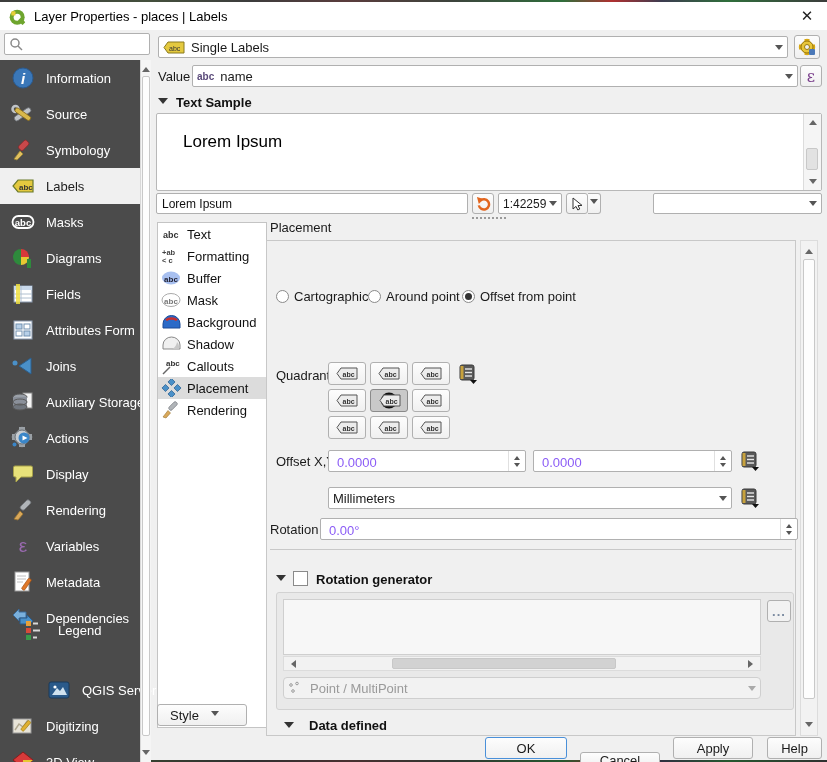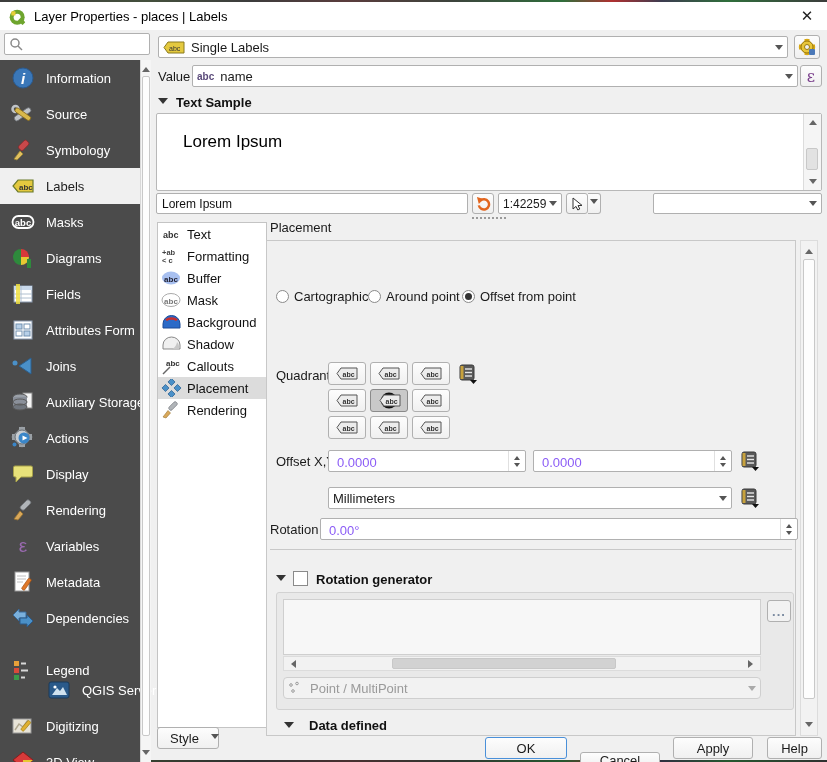--- a/index.html
+++ b/index.html
@@ -274,21 +274,21 @@
     </svg>
       <span class="lb">Metadata</span>
   </div>
   <div class="side-item" style="top:600px;text-align:right;">
     <svg class="ic" viewBox="0 0 24 24">
       <polygon points="2,9 8,3 8,6 15,6 15,12 8,12 8,15" fill="#7ab0dc" stroke="#3a6a9a"></polygon>
       <polygon points="22,15 16,21 16,18 9,18 9,12 16,12 16,9" fill="#4a90c8" stroke="#2a5a8a"></polygon>
     </svg>
       <span class="lb">Dependencies</span>
   </div>
-  <div class="side-item" style="top:652px;">
+  <div class="side-item" style="top:612px;margin-left:12px;">
     <svg class="ic" viewBox="0 0 24 24">
       <rect x="3" y="3" width="5" height="5" fill="#e8a13a"></rect>
         <line x1="10" y1="5.5" x2="15" y2="5.5" stroke="#d8d8d8" stroke-width="2"></line>
       <rect x="3" y="10" width="5" height="5" fill="#d84a3a"></rect>
         <line x1="10" y1="12.5" x2="17" y2="12.5" stroke="#d8d8d8" stroke-width="2"></line>
       <rect x="3" y="17" width="5" height="5" fill="#3a9a4a"></rect>
         <line x1="10" y1="19.5" x2="14" y2="19.5" stroke="#d8d8d8" stroke-width="2"></line>
     </svg>
       <span class="lb">Legend</span>
   </div>
@@ -561,21 +561,21 @@
       <circle cx="9" cy="2.5" r="1.3" fill="none" stroke="#9a9a9a"></circle>
       <circle cx="5" cy="10" r="1.3" fill="none" stroke="#9a9a9a"></circle>
     </svg>
     <span style="margin-left:8px;color:#9a9a9a;">Point / MultiPoint</span>
     <span class="carrow" style="border-top-color:#aaa;"></span>
   </div>
 
   <span class="coll-tri abs" style="left:284px;top:722px;"></span>
   <span class="hdr abs" style="left:302px;top:718px;padding-left:7px;">Data defined</span>
 
-  <div class="btn abs" style="left:157px;top:727px;width:62px;height:22px;justify-content:flex-start;">
+  <div class="btn abs" style="left:157px;top:704px;width:90px;height:22px;justify-content:flex-start;">
     <span style="margin-left:12px;">Style</span>
     <span class="tri-dn" style="margin-left:12px;border-top-color:#555;"></span>
   </div>
   <div class="btn abs" style="left:485px;top:737px;width:82px;height:22px;border-color:#4a90d9;">
     <span>OK</span>
   </div>
   <div class="btn abs" style="left:580px;top:752px;width:80px;height:16px;">
     <span>Cancel</span>
   </div>
   <div class="btn abs" style="left:673px;top:737px;width:80px;height:22px;">

